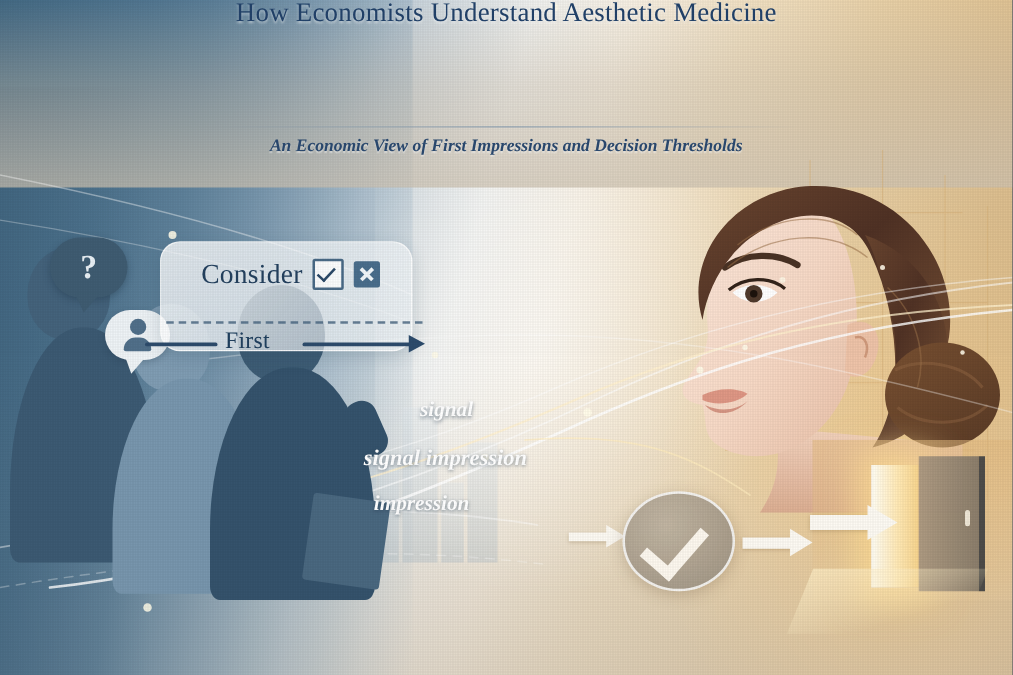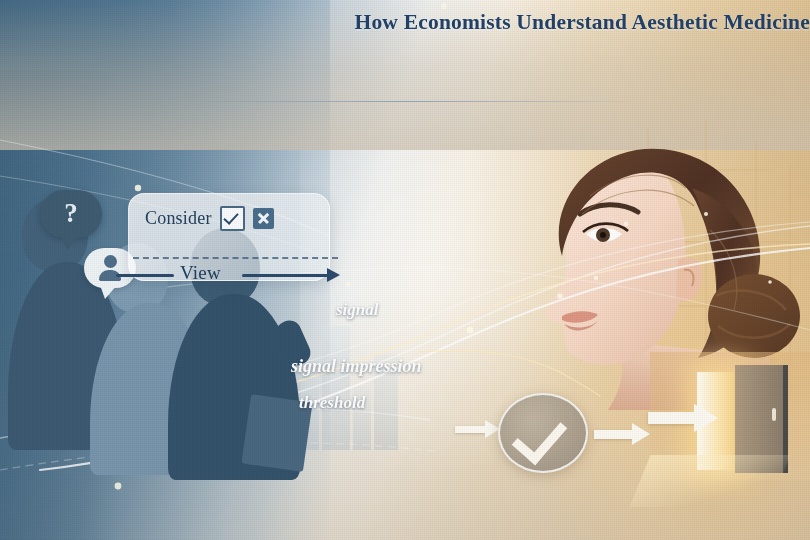--- a/index.html
+++ b/index.html
@@ -49,21 +49,21 @@
     background-image:repeating-linear-gradient(0deg,rgba(0,0,0,.5) 0 1px,rgba(255,255,255,0) 1px 2px),
                      repeating-linear-gradient(90deg,rgba(0,0,0,.5) 0 1px,rgba(255,255,255,0) 1px 2px);
   }
   
   #header{position:absolute;left:0;top:0;width:810px;height:140px;}
   .title-line{
     text-align:center;color:#22426a;letter-spacing:.2px;
     text-shadow:0 1px 2px rgba(255,255,255,.55);
   }
   #title-main{font-size:33px;font-weight:700;line-height:1;margin-top:22px;}
-  #title-sub{font-size:21.5px;font-weight:700;line-height:1;margin-top:12px;text-align:right;}
+  #title-sub{font-size:21.5px;font-weight:400;line-height:1;}
   #divider{
     position:absolute;left:170px;top:101px;width:470px;height:1px;
     background:linear-gradient(90deg,rgba(90,120,150,0),rgba(110,140,170,.65),rgba(90,120,150,0));
   }
   #subtitle{
     position:absolute;left:0;top:110px;width:810px;text-align:center;
     font-size:14px;font-style:italic;font-weight:700;color:#2b4a70;
     text-shadow:0 1px 1px rgba(255,255,255,.5);
   }
   
@@ -103,21 +103,21 @@
   
   #card{
     position:absolute;left:128px;top:193px;width:200px;height:86px;border-radius:16px;
     background:linear-gradient(135deg,rgba(255,255,255,.80),rgba(244,248,250,.58));
     border:1px solid rgba(255,255,255,.75);
     box-shadow:0 4px 14px rgba(40,70,95,.18);
   }
   #consider-row{
     position:absolute;left:16px;top:12px;display:flex;align-items:center;gap:8px;
   }
-  #consider-label{font-size:18px;color:#24415f;letter-spacing:.2px;}
+  #consider-label{font-size:22px;color:#24415f;letter-spacing:.2px;margin-left:16px;}
   #checkbox{
     width:21px;height:21px;border:2px solid #4a6a86;border-radius:2px;
     background:rgba(255,255,255,.85);position:relative;
   }
   #checkbox:after{
     content:"";position:absolute;left:5px;top:2px;width:6px;height:12px;
     border:solid #2c4a68;border-width:0 2.4px 2.4px 0;transform:rotate(43deg);
   }
   #xbox{
     width:21px;height:21px;border-radius:2px;background:#4a6e8c;position:relative;
@@ -139,21 +139,21 @@
   #skip-line-r{left:242px;top:274px;width:88px;}
   #skip-arrow-head{
     position:absolute;left:327px;top:268px;width:0;height:0;
     border-top:7px solid transparent;border-bottom:7px solid transparent;border-left:13px solid #2d4c6c;
   }
   
   .flow-label{
     position:absolute;font-style:italic;font-weight:600;color:#ffffff;
     text-shadow:0 1px 3px rgba(40,60,80,.55);white-space:nowrap;
   }
-  #label-signal{left:336px;top:300px;font-size:17px;}
+  #label-signal{left:336px;top:318px;font-size:17px;}
   #label-first{left:291px;top:356px;font-size:18px;}
   #label-threshold{left:299px;top:393px;font-size:17px;}
   
   #portrait{position:absolute;left:470px;top:110px;width:340px;height:330px;}
   
   #check-badge{
     position:absolute;left:498px;top:393px;width:86px;height:76px;border-radius:50%;
     background:radial-gradient(ellipse at 38% 33%,rgba(190,178,160,.92),rgba(150,140,125,.88));
     border:2px solid rgba(255,255,255,.85);
     box-shadow:0 3px 12px rgba(120,100,70,.30);
@@ -341,27 +341,27 @@
 
   <div id="card">
     <div id="consider-row">
       <span id="consider-label">Consider</span>
       <span id="checkbox"></span>
       <span id="xbox"></span>
     </div>
   </div>
   <div id="dashed-line"></div>
   <div class="skip-arrow-line" id="skip-line-l"></div>
-  <div id="skip-label">View</div>
+  <div id="skip-label">First</div>
   <div class="skip-arrow-line" id="skip-line-r"></div>
   <div id="skip-arrow-head"></div>
 
   <div class="flow-label" id="label-signal">signal</div>
   <div class="flow-label" id="label-first">signal impression</div>
-  <div class="flow-label" id="label-threshold">threshold</div>
+  <div class="flow-label" id="label-threshold">impression</div>
 
   <div id="door-wall"></div>
   <div id="door-open"></div>
   <div id="door-panel"></div>
   <div id="door-handle"></div>
   <div id="door-lightfloor"></div>
 
   <div class="white-arrow" style="left:455px;top:420px;width:46px;height:18px;">
     <div class="shaft" style="left:0;top:6px;width:32px;height:7px;"></div>
     <div class="head" style="left:30px;top:0;"></div>
@@ -374,16 +374,17 @@
     <div class="head" style="left:38px;top:-1px;border-top-width:11px;border-bottom-width:11px;border-left-width:18px;"></div>
   </div>
   <div class="white-arrow" style="left:648px;top:405px;width:72px;height:26px;">
     <div class="shaft" style="left:0;top:7px;width:50px;height:12px;"></div>
     <div class="head" style="left:46px;top:-1px;border-top-width:14px;border-bottom-width:14px;border-left-width:24px;"></div>
   </div>
 
   <div id="header">
     <div class="title-line" id="title-sub">How Economists Understand Aesthetic Medicine</div>
     <div id="divider"></div>
+    <div id="subtitle">An Economic View of First Impressions and Decision Thresholds</div>
   </div>
 
   <div class="layer" id="bg-noise"></div>
 </div>
 
 </body></html>

